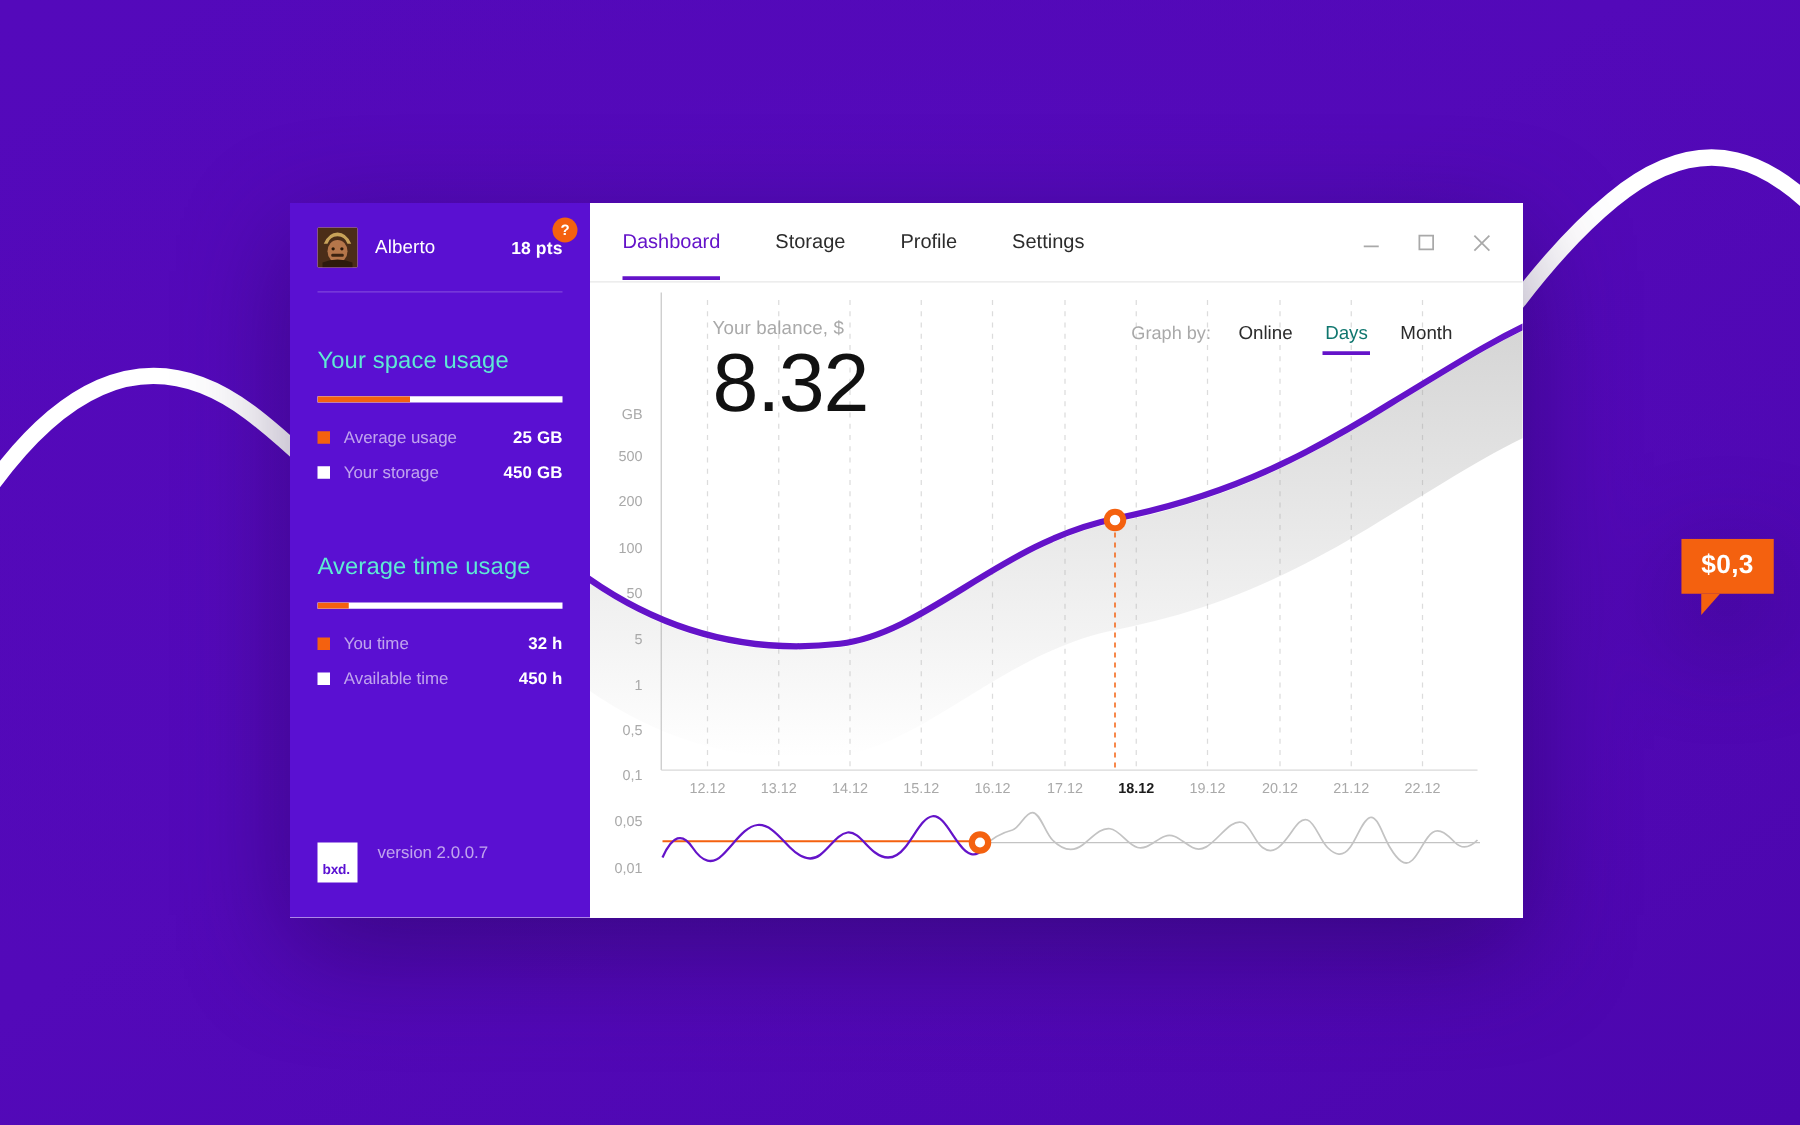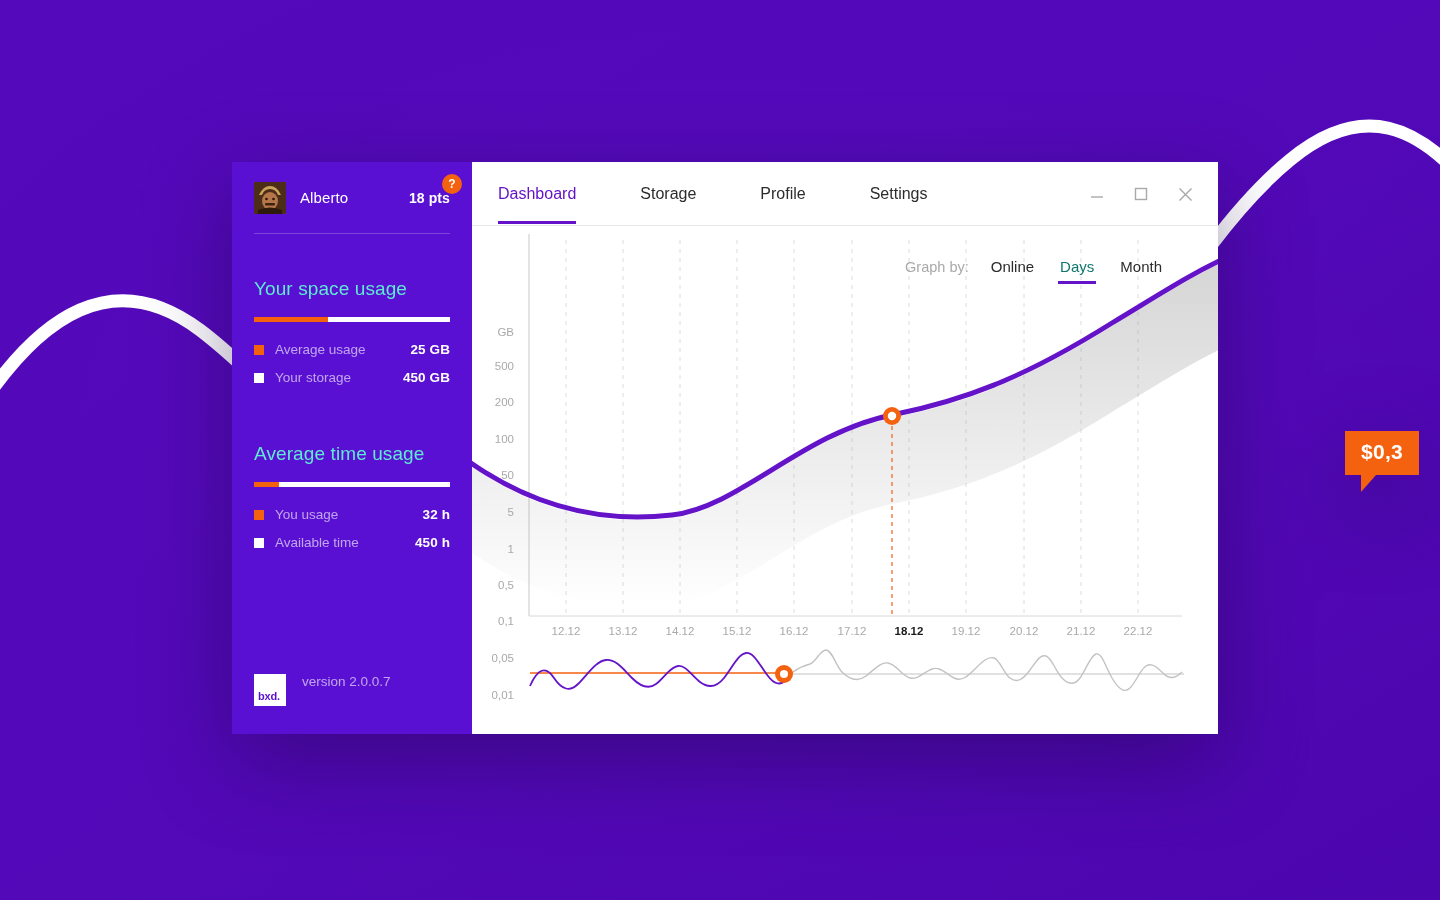--- a/index.html
+++ b/index.html
@@ -212,21 +212,20 @@
     background: #ffffff;
   }
 
   .titlebar {
     height: 64px;
     position: relative;
     border-bottom: 1px solid #e8e8e8;
     display: flex;
     align-items: center;
     padding-left: 26px;
-    gap: 20px;
   }
 
   .nav-tab {
     font-size: 16px;
     color: #2c2c2c;
     cursor: pointer;
     padding: 21px 0 20px;
     position: relative;
     margin-right: 44px;
   }
@@ -416,21 +415,21 @@
       </div>
     </section>
 
     <section class="usage-block second">
       <div class="usage-title">Average time usage</div>
       <div class="usage-bar">
         <i style="width:13%"></i>
       </div>
       <div class="legend-row">
         <span class="swatch orange"></span>
-        <span class="legend-label">You usage</span>
+        <span class="legend-label">You time</span>
         <span class="legend-value">32 h</span>
       </div>
       <div class="legend-row">
         <span class="swatch white"></span>
         <span class="legend-label">Available time</span>
         <span class="legend-value">450 h</span>
       </div>
     </section>
 
     <div class="sidebar-footer">
@@ -556,20 +555,24 @@
       <div class="x-label" style="left:187px;top:399px;width:42px;text-align:center;">14.12</div>
       <div class="x-label" style="left:244px;top:399px;width:42px;text-align:center;">15.12</div>
       <div class="x-label" style="left:301px;top:399px;width:42px;text-align:center;">16.12</div>
       <div class="x-label" style="left:359px;top:399px;width:42px;text-align:center;">17.12</div>
       <div class="x-label is-active" style="left:416px;top:399px;width:42px;text-align:center;">18.12</div>
       <div class="x-label" style="left:473px;top:399px;width:42px;text-align:center;">19.12</div>
       <div class="x-label" style="left:531px;top:399px;width:42px;text-align:center;">20.12</div>
       <div class="x-label" style="left:588px;top:399px;width:42px;text-align:center;">21.12</div>
       <div class="x-label" style="left:645px;top:399px;width:42px;text-align:center;">22.12</div>
 
+      <div id="balance-block">
+        <div class="balance-caption">Your balance, $</div>
+        <div class="balance-value">8.32</div>
+      </div>
 
       <div id="graph-by">
         <span class="graph-by-caption">Graph by:</span>
         <span class="range-opt">Online</span>
         <span class="range-opt is-active">Days</span>
         <span class="range-opt">Month</span>
       </div>
 
       <div id="point-tooltip">
         <div class="bubble">$0,3</div>

